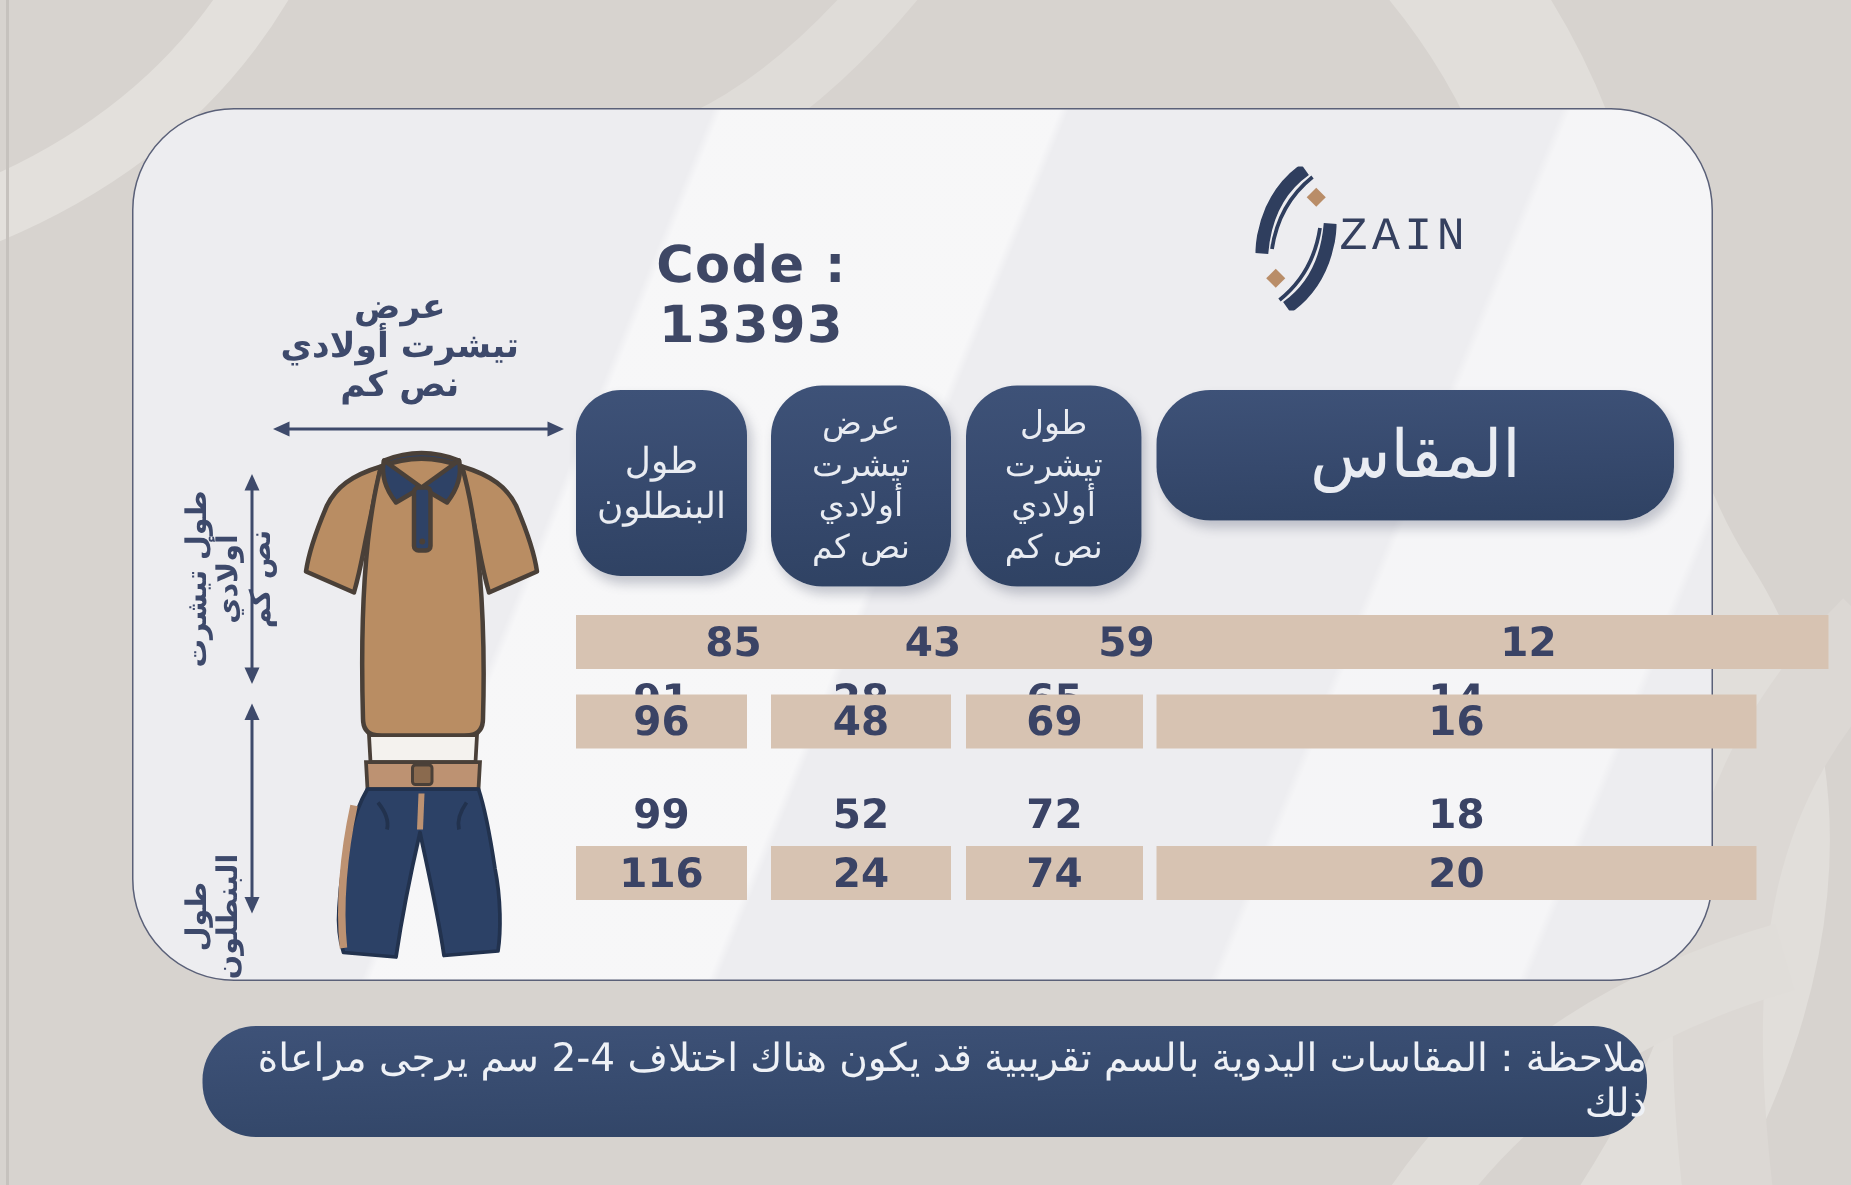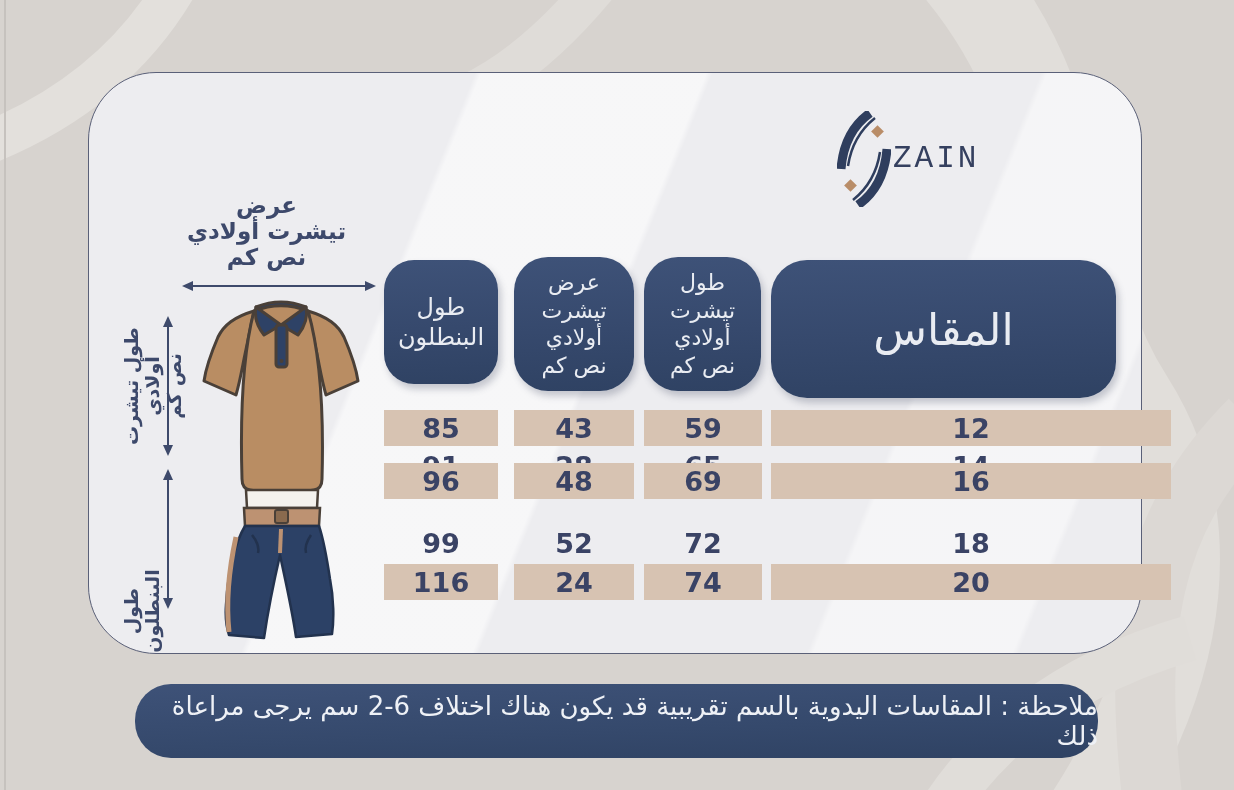--- a/index.html
+++ b/index.html
@@ -41,31 +41,31 @@
   
   .th{
     position:absolute;display:flex;align-items:center;justify-content:center;
     text-align:center;color:#e9ecf2;white-space:pre-line;line-height:1.25;
     background:linear-gradient(178deg,#3e5278 0%,#36496d 55%,#2f4263 100%);
     box-shadow:3px 5px 7px rgba(80,85,110,.30);
   }
   .th-pants{left:295px;top:187px;width:114px;height:124px;border-radius:30px;font-size:24px;}
   .th-width{left:425px;top:184px;width:120px;height:134px;border-radius:34px;font-size:22px;}
   .th-tlen{left:555px;top:184px;width:117px;height:134px;border-radius:34px;font-size:22px;}
-  .th-size{left:682px;top:187px;width:345px;height:138px;border-radius:36px;font-size:44px;font-weight:500;}
+  .th-size{left:682px;top:187px;width:345px;height:87px;border-radius:36px;font-size:44px;font-weight:500;}
   .cell{
     position:absolute;height:36px;display:flex;align-items:center;justify-content:center;
     font-size:27px;font-weight:bold;color:#3a4365;
   }
   .tan{background:#d7c3b2;}
   .c-pants{left:295px;width:114px;}
   .c-width{left:425px;width:120px;text-align:center;}
   .c-tlen{left:555px;width:118px;}
   .c-size{left:682px;width:400px;}
-  .r0{top:337px;} .r1{top:375px;} .r2{top:390px;} .r3{top:452px;} .r4{top:491px;}
+  .r0{top:337px;padding-left:48px;} .r1{top:375px;} .r2{top:390px;} .r3{top:452px;} .r4{top:491px;}
   
   .note-bar{
     position:absolute;left:135px;top:684px;width:963px;height:74px;border-radius:36px;
     background:linear-gradient(178deg,#3e5278 0%,#35496c 60%,#2f4263 100%);
     display:flex;align-items:center;justify-content:center;
     color:#eef1f6;font-size:26px;font-weight:500;
   }
 </style>
 </head>
 <body>
@@ -84,20 +84,21 @@
   <svg class="abs" style="left:748px;top:38px;" width="54" height="96" viewBox="0 0 54 96">
     <path d="M33,2 C16,14 6,33 4,58" stroke="#2f3e5e" stroke-width="9" fill="none"></path>
     <path d="M21,94 C38,82 48,63 50,38" stroke="#2f3e5e" stroke-width="9" fill="none"></path>
     <path d="M38,7 C23,19 14,35 11,55" stroke="#2f3e5e" stroke-width="2.5" fill="none"></path>
     <path d="M16,89 C31,77 40,61 43,41" stroke="#2f3e5e" stroke-width="2.5" fill="none"></path>
     <rect x="36" y="16" width="9" height="9" transform="rotate(45 40.5 20.5)" fill="#b98d68"></rect>
     <rect x="9" y="70" width="9" height="9" transform="rotate(45 13.5 74.5)" fill="#b98d68"></rect>
   </svg>
   <div class="brand-text">ZAIN</div>
 
+  <div class="code-title">Code : 13393</div>
 
   <div class="abs meas-label top-label" dir="rtl">عرض
 تيشرت أولادي
 نص كم</div>
 
   <svg class="abs" style="left:92px;top:206px;" width="196" height="14" viewBox="0 0 196 14">
     <line x1="8" y1="7" x2="188" y2="7" stroke="#3e4a6b" stroke-width="2"></line>
     <path d="M1,7 L12,2 L12,12 Z" fill="#3e4a6b"></path>
     <path d="M195,7 L184,2 L184,12 Z" fill="#3e4a6b"></path>
   </svg>
@@ -182,14 +183,14 @@
   <div>
     <div class="cell tan c-pants r4">116</div>
     <div class="cell tan c-width r4">24</div>
     <div class="cell tan c-tlen r4">74</div>
     <div class="cell tan c-size r4">20</div>
   </div>
 
 </div>
 
 <div class="note-bar">
-  <span dir="rtl">ملاحظة : المقاسات اليدوية بالسم تقريبية قد يكون هناك اختلاف 6-2 سم يرجى مراعاة ذلك</span>
+  <span dir="rtl">ملاحظة : المقاسات اليدوية بالسم تقريبية قد يكون هناك اختلاف 4-2 سم يرجى مراعاة ذلك</span>
 </div>
 
 </body></html>

